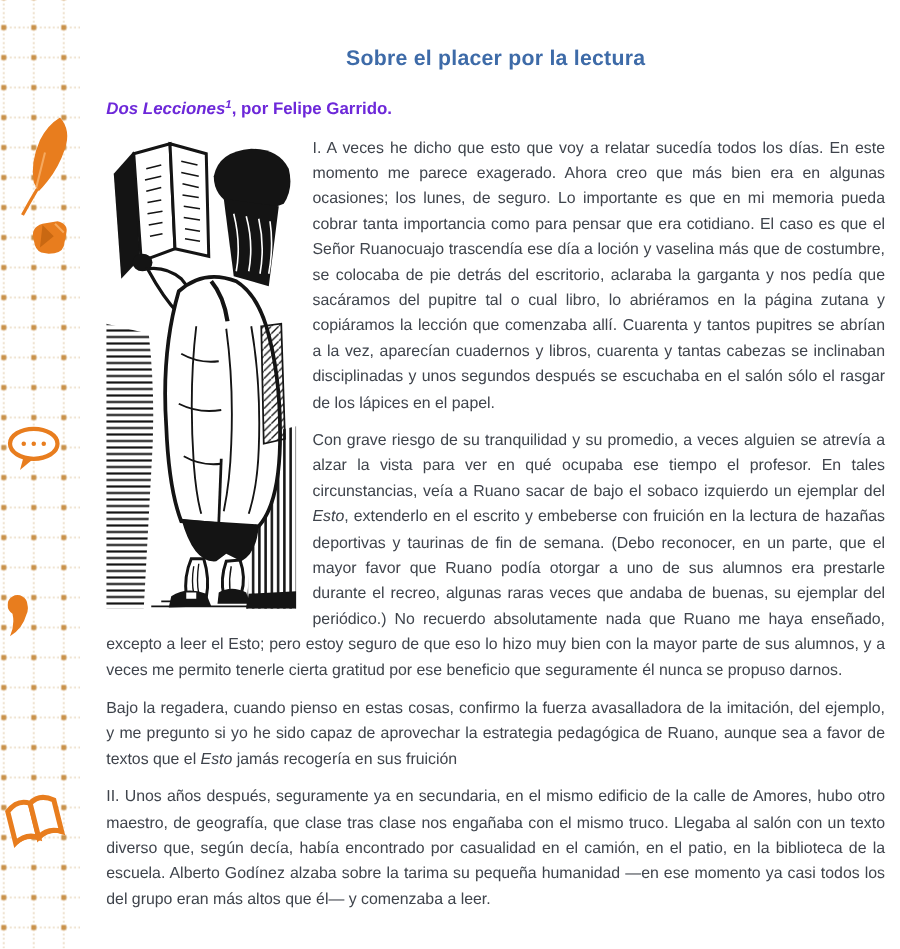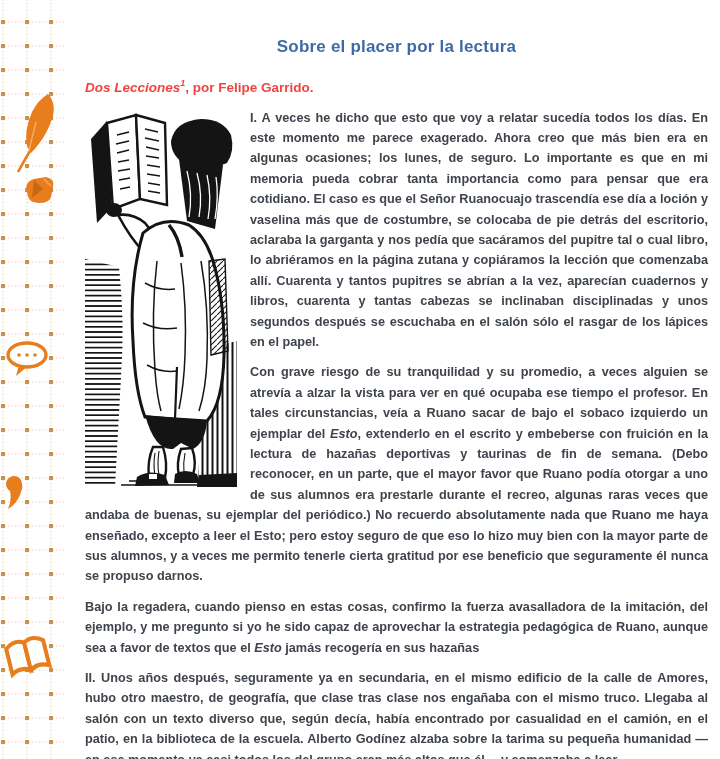--- a/index.html
+++ b/index.html
@@ -6,26 +6,26 @@
   body { width:720px; height:759px; overflow:hidden; font-family:"Liberation Sans", sans-serif; }
   .page { position:relative; width:720px; height:543px; background:#ffffff; }
 
   
   .margin-strip { position:absolute; left:0; top:0; width:64px; height:759px; }
   .margin-icon { position:absolute; }
 
   
   .content { position:absolute; left:85px; top:0; width:623px; }
   .doc-title { margin:37px 0 0 0; text-align:center; font-size:17px; font-weight:bold; color:#3e6ba8; letter-spacing:0.2px; }
-  .byline { margin:21px 0 0 0; font-size:13.5px; font-weight:bold; color:#ef4444; }
+  .byline { margin:21px 0 0 0; font-size:13.5px; font-weight:bold; color:#6d28d9; }
   .byline .work { font-style:italic; }
   .byline sup { font-size:9px; font-style:italic; }
 
   .bodytext { margin-top:13px; font-size:12.7px; line-height:20.4px; color:#3f444c; text-align:justify; }
-  .bodytext p { margin:0 0 10px 0;font-weight:bold; }
+  .bodytext p { margin:0 0 10px 0; }
   .bodytext p:last-child { margin-bottom:0; }
   .it { font-style:italic; }
 
   .engraving { float:left; width:152px; height:376px; margin:3px 13px 4px 0; }
 </style>
 </head>
 <body>
 
 <div class="page">
 
@@ -142,17 +142,17 @@
           <path d="M52 366 Q64 358 80 364 L84 374 L50 375 Z" fill="#141414"></path>
           <path d="M90 363 Q100 357 112 363 L115 372 L89 372 Z" fill="#141414"></path>
           <rect x="64" y="363" width="8" height="5" fill="#ffffff"></rect>
 
           <path d="M36 374 H150 M44 370 h20 M118 369 h22" stroke="#141414" stroke-width="1.4" fill="none"></path>
         </svg>
       </div>
 
       <p><span>I. A veces he dicho que esto que voy a relatar sucedía todos los días. En este momento me parece exagerado. Ahora creo que más bien era en algunas ocasiones; los lunes, de seguro. Lo importante es que en mi memoria pueda cobrar tanta importancia como para pensar que era cotidiano. El caso es que el Señor Ruanocuajo trascendía ese día a loción y vaselina más que de costumbre, se colocaba de pie detrás del escritorio, aclaraba la garganta y nos pedía que sacáramos del pupitre tal o cual libro, lo abriéramos en la página zutana y copiáramos la lección que comenzaba allí. Cuarenta y tantos pupitres se abrían a la vez, aparecían cuadernos y libros, cuarenta y tantas cabezas se inclinaban disciplinadas y unos segundos después se escuchaba en el salón sólo el rasgar de los lápices en el papel.</span></p>
       <p><span>Con grave riesgo de su tranquilidad y su promedio, a veces alguien se atrevía a alzar la vista para ver en qué ocupaba ese tiempo el profesor. En tales circunstancias, veía a Ruano sacar de bajo el sobaco izquierdo un ejemplar del </span><span class="it">Esto</span><span>, extenderlo en el escrito y embeberse con fruición en la lectura de hazañas deportivas y taurinas de fin de semana. (Debo reconocer, en un parte, que el mayor favor que Ruano podía otorgar a uno de sus alumnos era prestarle durante el recreo, algunas raras veces que andaba de buenas, su ejemplar del periódico.) No recuerdo absolutamente nada que Ruano me haya enseñado, excepto a leer el Esto; pero estoy seguro de que eso lo hizo muy bien con la mayor parte de sus alumnos, y a veces me permito tenerle cierta gratitud por ese beneficio que seguramente él nunca se propuso darnos.</span></p>
-      <p><span>Bajo la regadera, cuando pienso en estas cosas, confirmo la fuerza avasalladora de la imitación, del ejemplo, y me pregunto si yo he sido capaz de aprovechar la estrategia pedagógica de Ruano, aunque sea a favor de textos que el </span><span class="it">Esto</span><span> jamás recogería en sus hazañas</span></p>
+      <p><span>Bajo la regadera, cuando pienso en estas cosas, confirmo la fuerza avasalladora de la imitación, del ejemplo, y me pregunto si yo he sido capaz de aprovechar la estrategia pedagógica de Ruano, aunque sea a favor de textos que el </span><span class="it">Esto</span><span> jamás recogería en sus fruición</span></p>
       <p><span>II. Unos años después, seguramente ya en secundaria, en el mismo edificio de la calle de Amores, hubo otro maestro, de geografía, que clase tras clase nos engañaba con el mismo truco. Llegaba al salón con un texto diverso que, según decía, había encontrado por casualidad en el camión, en el patio, en la biblioteca de la escuela. Alberto Godínez alzaba sobre la tarima su pequeña humanidad —en ese momento ya casi todos los del grupo eran más altos que él— y comenzaba a leer.</span></p>
     </div>
   </div>
 </div>
 
 </body></html>

